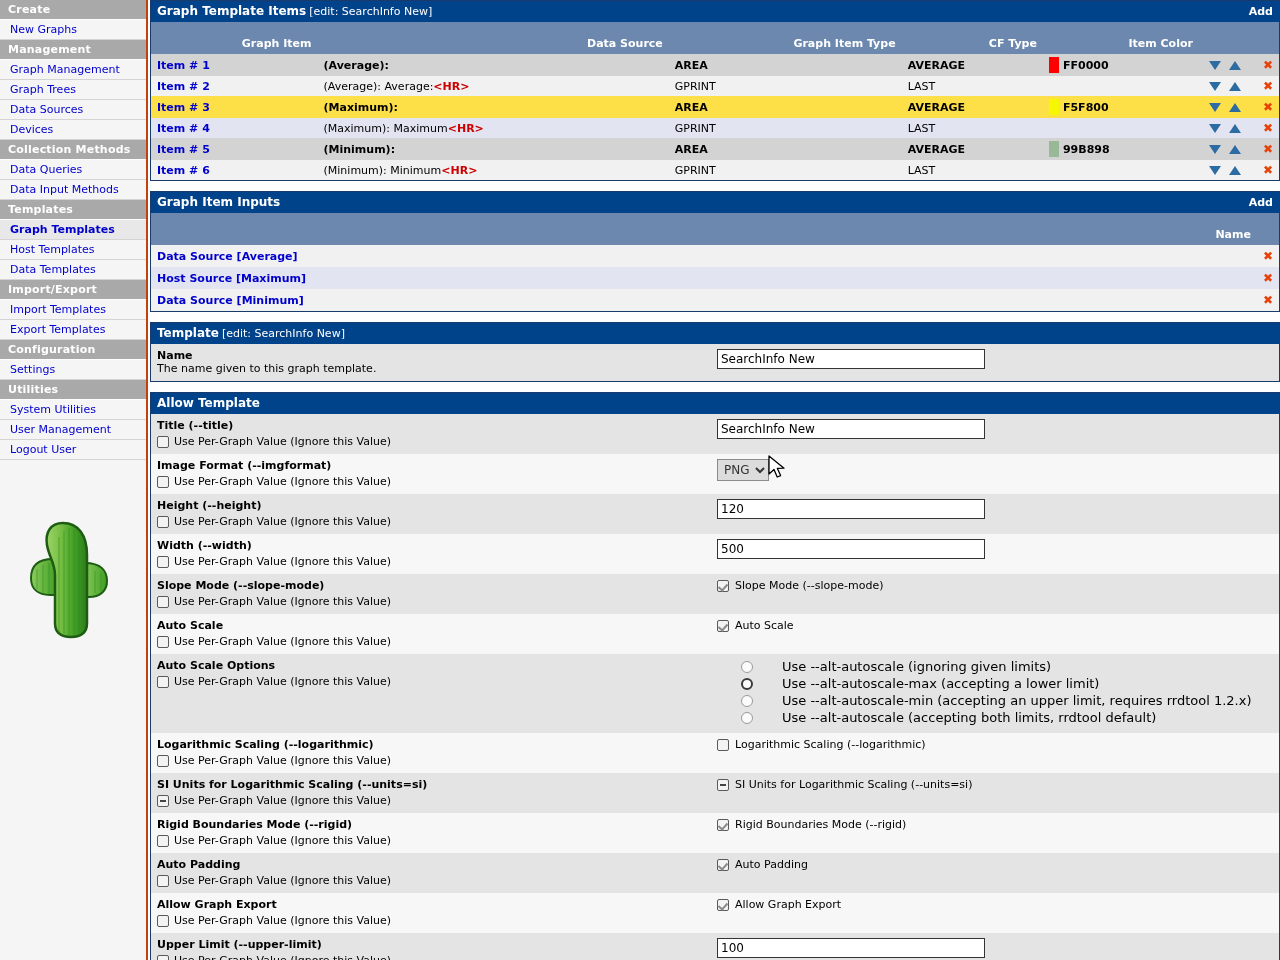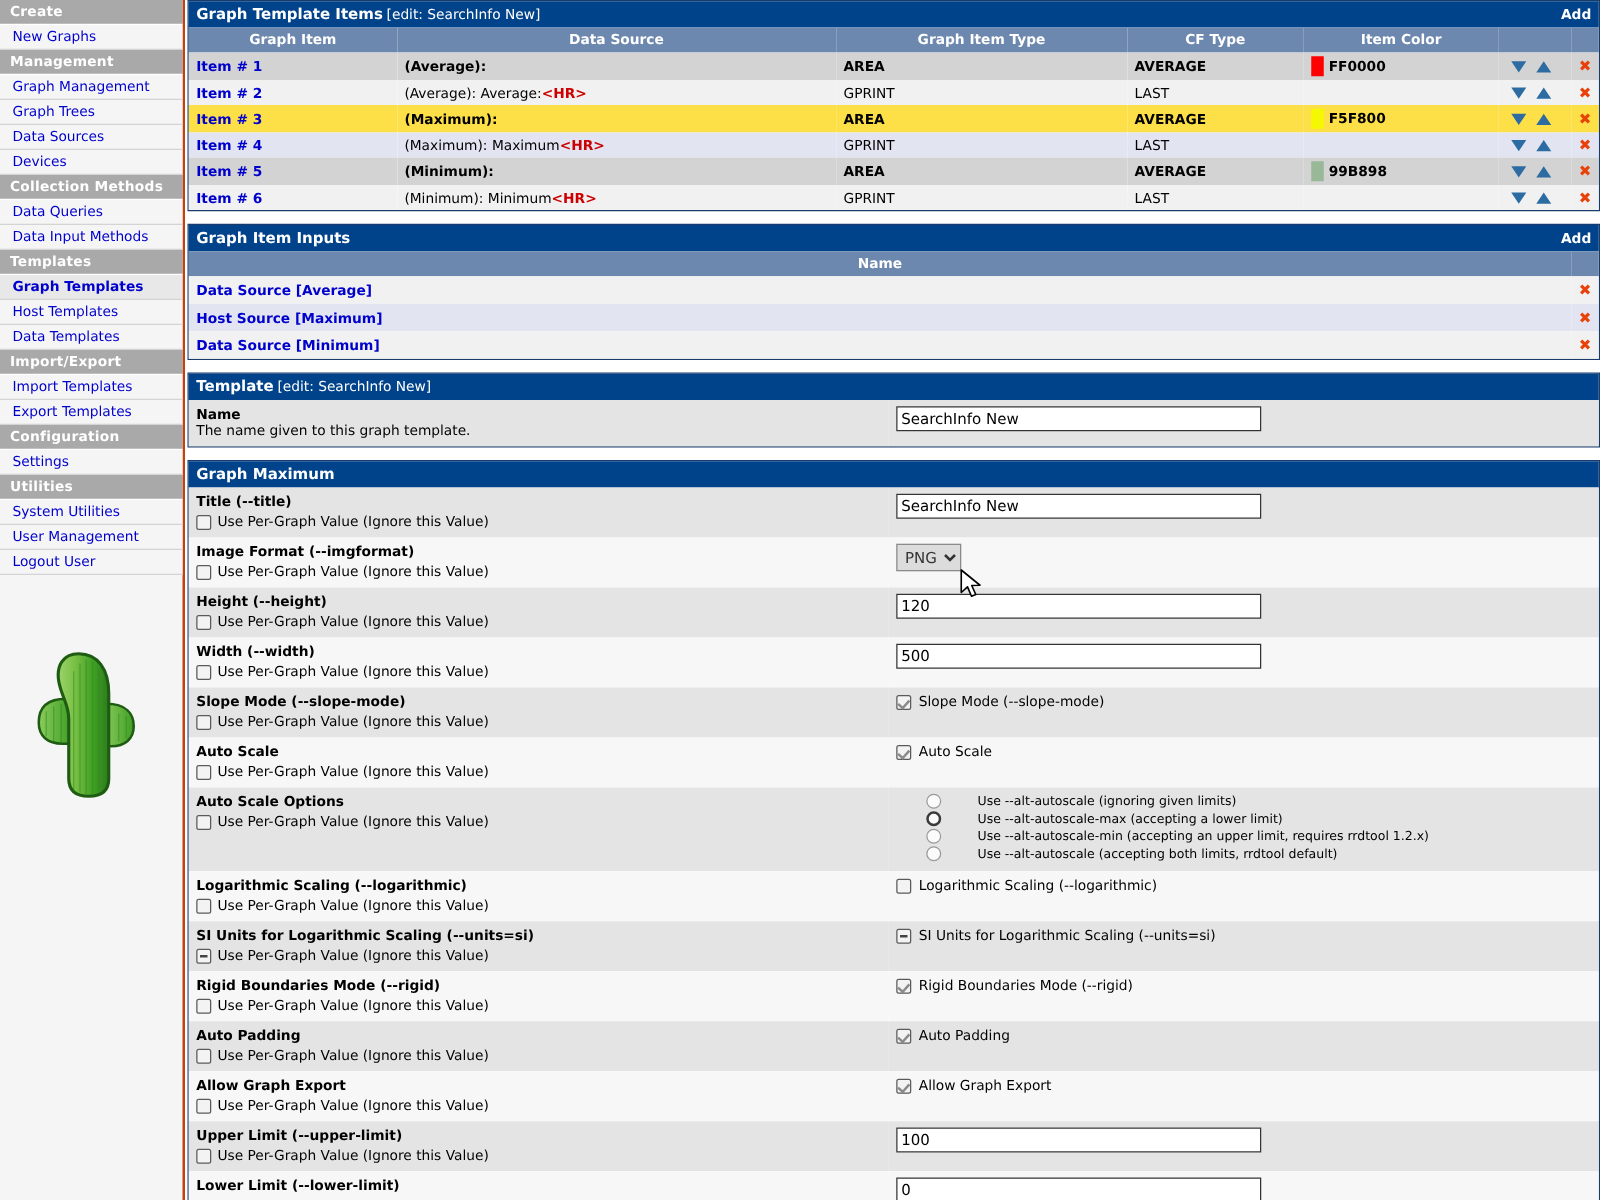--- a/index.html
+++ b/index.html
@@ -79,22 +79,22 @@
     font-weight: bold;
     font-size: 11px;
     text-decoration: none;
   }
   table.grid { width: 100%; border-collapse: collapse; }
   table.grid th {
     background: #6d88ae;
     color: #ffffff;
     font-weight: bold;
     font-size: 11px;
-    text-align: center;
-    padding: 3px 6px 4px 6px;
+    text-align: right;
+    padding: 15px 6px 4px 6px;
     white-space: nowrap;
   }
   table.grid td {
     padding: 3px 6px 3px 6px;
     font-size: 11px;
     vertical-align: middle;
     white-space: nowrap;
   }
   tr.r0 td { background: #d3d3d3; }
   tr.r1 td { background: #f1f1f1; }
@@ -135,41 +135,41 @@
   tr.f0 td { background: #e4e4e4; }
   tr.f1 td { background: #f7f7f7; }
   .f-label { font-weight: bold; font-size: 11px; color: #000000; }
   .f-desc { font-size: 11px; color: #000000; font-weight: normal; }
   .f-left { width: 560px; }
   td.f-right { padding-left: 0; }
   .per-graph {
     display: flex; align-items: center; gap: 5px; margin-top: 3px;
   }
   input[type=text].tbox {
-    width: 292px; padding: 2px 3px;
+    width: 268px; padding: 2px 3px;
     border: 1px solid #333333;
     font-family: "DejaVu Sans", "Liberation Sans", sans-serif;
     font-size: 12px;
     background: #ffffff;
     color: #000000;
   }
   select.sbox {
     font-family: "DejaVu Sans", "Liberation Sans", sans-serif;
     font-size: 12px;
     padding: 2px 2px;
     border: 1px solid #8b8b8b;
     background: #dcdcdc;
     color: #333333;
   }
   .cbwrap { display: flex; align-items: center; gap: 6px; }
   .cbwrap .cbtext { font-size: 11px; }
   .radiogroup .radiorow {
     display: flex; align-items: center; gap: 5px; margin: 0 0 2px 0;
   }
-  .radiogroup .radiorow span { font-size: 10px; margin-left: 24px; }
+  .radiogroup .radiorow span { font-size: 13px; margin-left: 24px; }
 
   
   .ck {
     width: 12px; height: 12px; min-width: 12px;
     border: 1px solid #5a5a5a;
     background: #f3f3f3;
     border-radius: 2px;
     position: relative;
     display: inline-block;
   }
@@ -395,21 +395,21 @@
           <td class="f-right">
             <input type="text" class="tbox" value="SearchInfo New" style="">
           </td>
         </tr>
       </tbody>
         </table>
     </div>
 
     <div class="panel">
       <div class="panel-title">
-        <span>Graph Maximum</span>
+        <span>Allow Template</span>
       </div>
       <table class="form">
         <tbody id="gt-body">
             <tr class="f0">
               <td class="f-left">
                 <div class="f-label">Title (--title)</div>
                 <div class="per-graph">
                   <span class="ck"></span>
                   <span class="cbtext">Use Per-Graph Value (Ignore this Value)</span>
                 </div>

